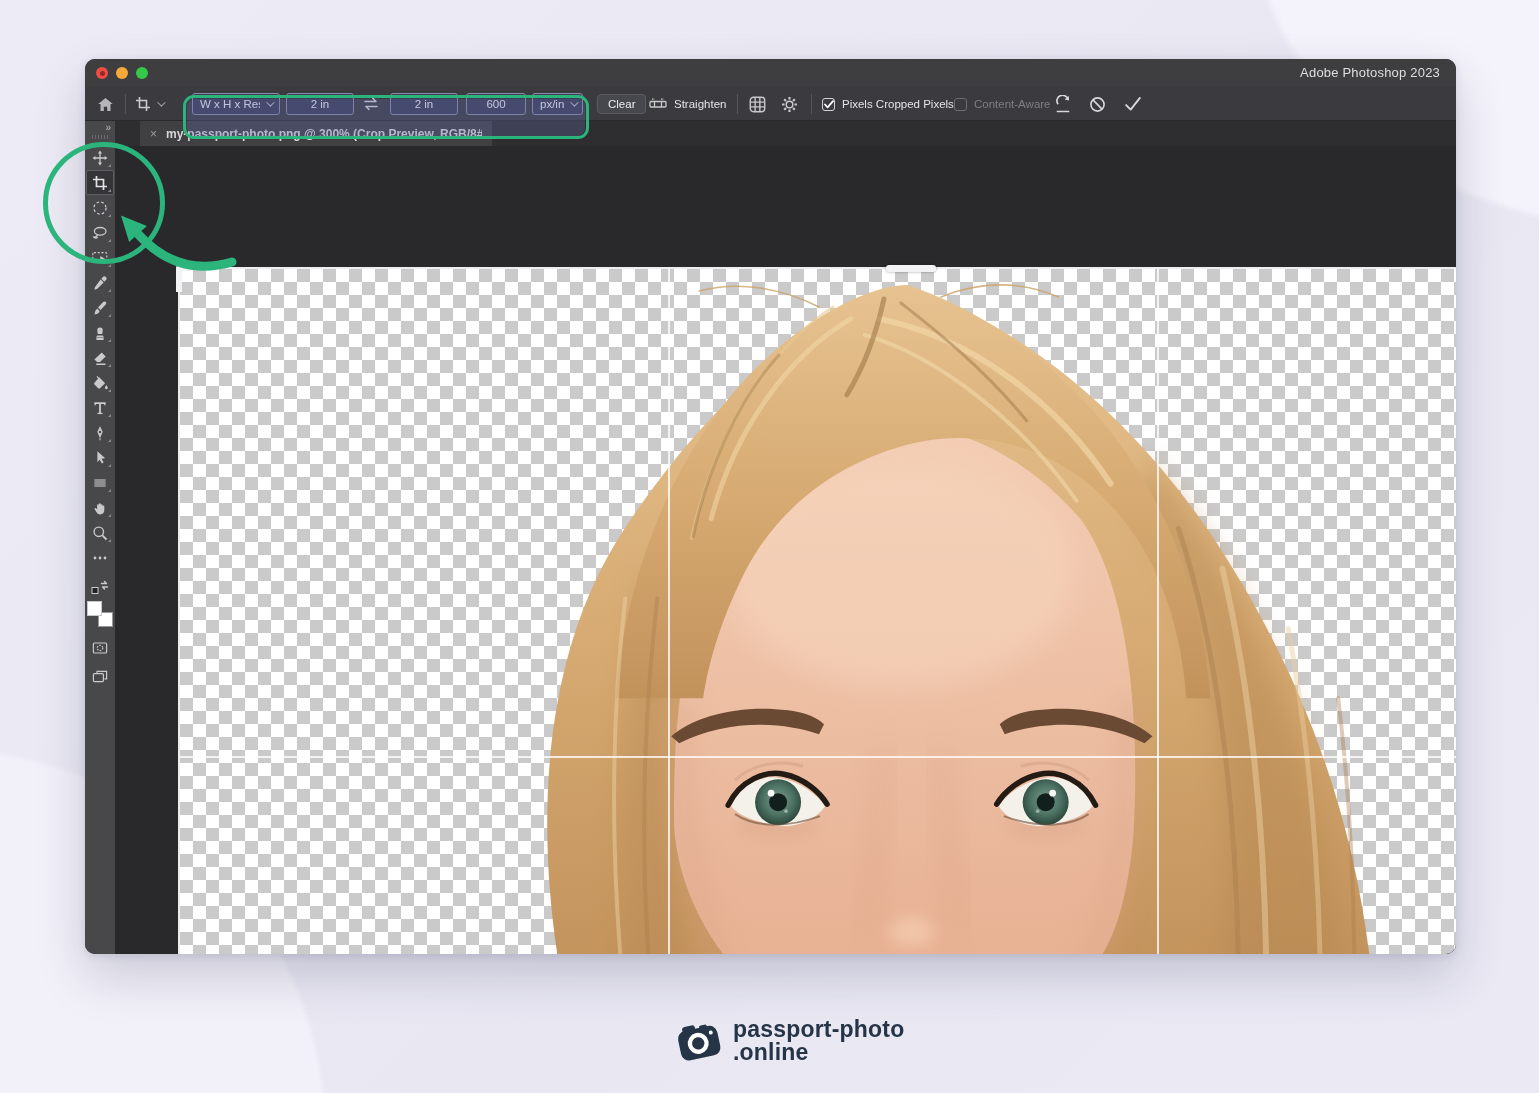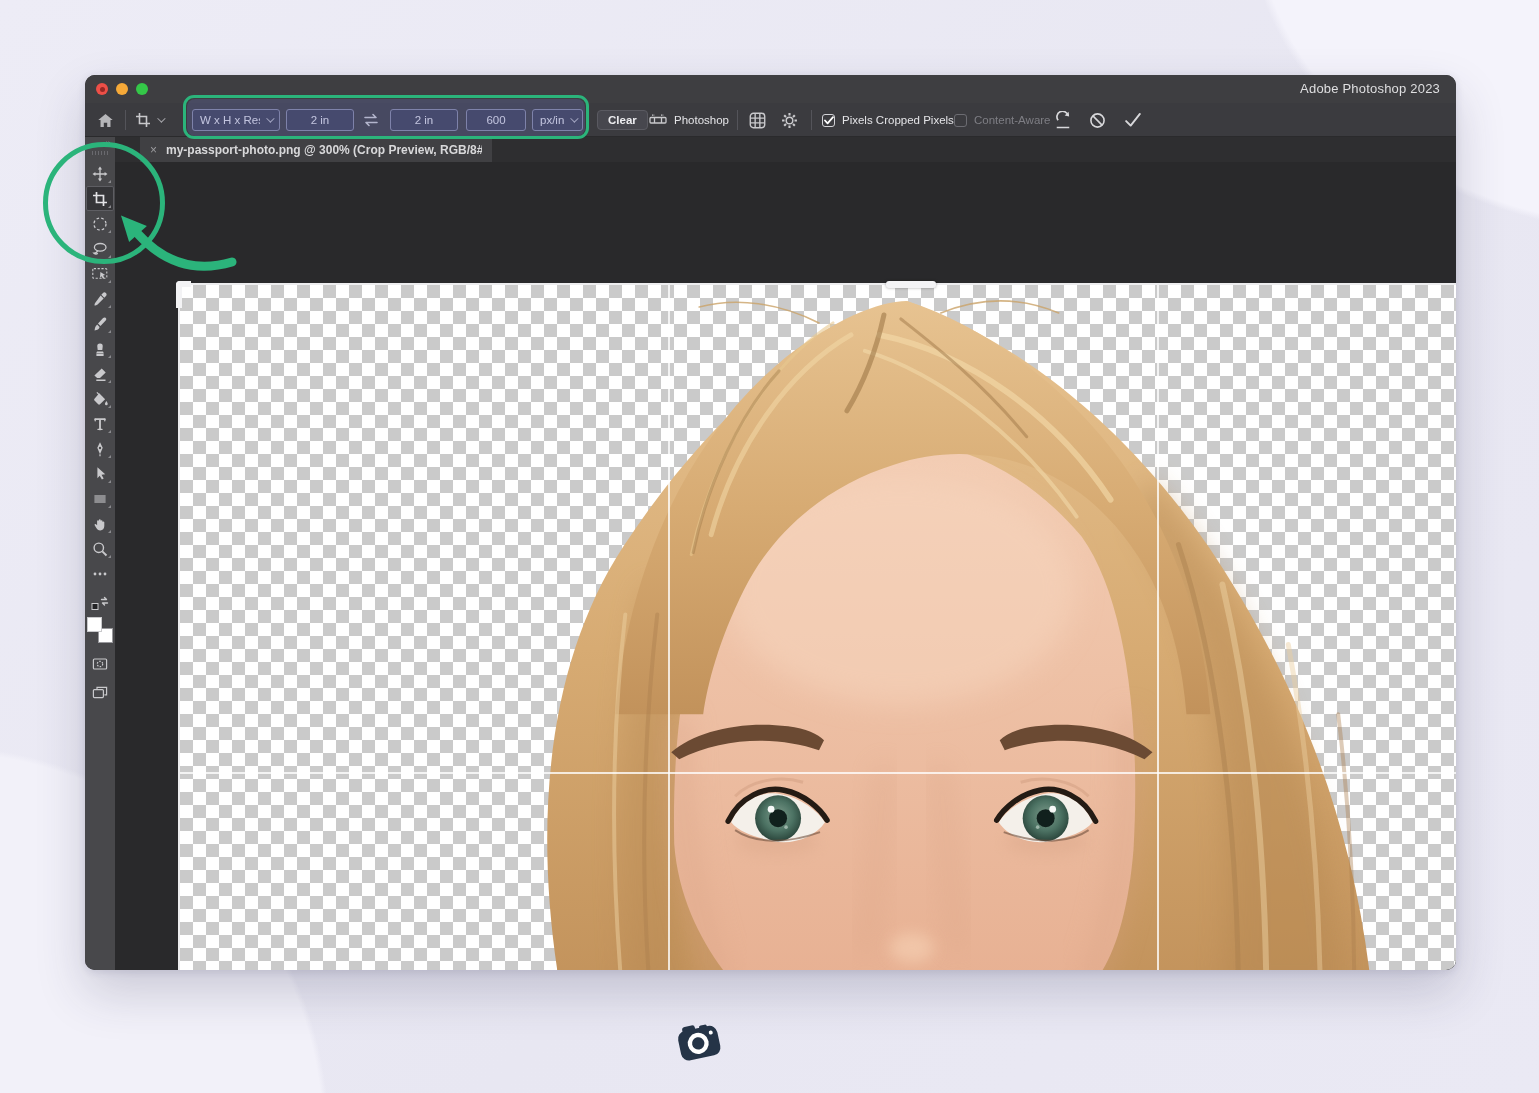--- a/index.html
+++ b/index.html
@@ -7,21 +7,21 @@
   body {
     font-family:"Liberation Sans", sans-serif;
     background:
       radial-gradient(620px 620px at -4% 104%, #f2f1f9 62%, rgba(242,241,249,0) 63%),
       radial-gradient(900px 700px at 108% -8%, #f4f3fb 45%, rgba(244,243,251,0) 46%),
       linear-gradient(135deg,#edecf6 0%,#e8e7f2 60%,#eae9f4 100%);
     position:relative; overflow:hidden;
   }
 
   
-  .window { position:absolute; left:85px; top:75px; width:1371px; height:895px;
+  .window { position:absolute; left:85px; top:59px; width:1371px; height:895px;
     background:#29292b; border-radius:10px; overflow:hidden;
     box-shadow:0 22px 50px rgba(45,45,80,.20), 0 2px 8px rgba(45,45,80,.12); }
 
   .titlebar { position:relative; height:28px; background:#3e3e41; }
   .lights { position:absolute; left:11px; top:8px; display:flex; gap:8px; }
   .light { width:12px; height:12px; border-radius:50%; position:relative; }
   .light.red::after { content:""; position:absolute; left:3.5px; top:3.5px; width:5px; height:5px;
     border-radius:50%; background:rgba(80,10,10,.55); }
   .win-title { position:absolute; right:16px; top:6px; font-size:13px; color:#dfdfe1; letter-spacing:.2px; }
 
@@ -29,21 +29,21 @@
   .optionsbar { position:relative; height:34px; background:#3b3b3f; border-bottom:1px solid #2a2a2c; }
   .ob { position:absolute; top:0; height:34px; display:flex; align-items:center; }
   .vdiv { position:absolute; top:7px; width:1px; height:20px; background:#54545a; }
   .ps-field { background:#3a3d52; border:1px solid #8a8da8; border-radius:3px; height:22px;
     color:#eaeaf2; font-size:11.5px; display:flex; align-items:center; padding:0 7px;justify-content:center; }
   .ps-dd { justify-content:space-between; }
   .chev { width:6px; height:6px; border-right:1.5px solid #bfbfca; border-bottom:1.5px solid #bfbfca;
     transform:rotate(45deg) translateY(-2px); flex:none; margin-left:6px; }
   .chev.plain { border-color:#a7a7ac; }
   .btn-clear { background:#47474e; border:1px solid #5a5a61; border-radius:4px; color:#ededf0;
-    font-size:11.5px; padding:3px 10px;font-weight:bold; }
+    font-size:11.5px; padding:3px 10px; }
   .ob-label { font-size:11.5px; color:#e4e4e7; margin-left:7px; }
   .ob-label.dim { color:#7e7e84; }
   .cbx { width:13px; height:13px; border:1.5px solid #d2d2d6; border-radius:3px; display:flex;
     align-items:center; justify-content:center; }
   .cbx.off { border-color:#6c6c72; }
   .icon { color:#c9c9cc; display:flex; align-items:center; justify-content:center; }
 
   
   .wbody { position:absolute; left:0; top:62px; right:0; bottom:0; }
   .tabbar { position:absolute; left:30px; right:0; top:0; height:25px; background:#2e2e30; }
@@ -167,21 +167,21 @@
     </div>
 
     <div class="ob" style="left:564px">
       <span class="icon">
         <svg width="18" height="16" viewBox="0 0 18 16" fill="none" stroke="#c9c9cc" stroke-width="1.3">
             <rect x="1" y="5.5" width="16" height="5.5" rx="1"></rect>
             <path d="M5.5 5.5v5.5M12.5 5.5v5.5"></path>
             <path d="M3 3.2h3M12 3.2h3" stroke-dasharray="1.5 1.2"></path>
           </svg>
       </span>
-      <span class="ob-label">Photoshop</span>
+      <span class="ob-label">Straighten</span>
     </div>
 
     <div class="vdiv" style="left:652px"></div>
 
     <div class="ob" style="left:664px">
       <span class="icon">
         <svg width="17" height="17" viewBox="0 0 16 16" fill="none" stroke="#c9c9cc" stroke-width="1.3">
             <rect x="1.2" y="1.2" width="13.6" height="13.6" rx="3"></rect>
             <path d="M5.8 1.2v13.6M10.2 1.2v13.6M1.2 5.8h13.6M1.2 10.2h13.6"></path>
           </svg>
@@ -484,13 +484,17 @@
   <svg width="48" height="46" viewBox="0 0 48 46">
     <g transform="rotate(-12 24 24)">
       <rect x="9" y="6" width="13" height="9" rx="3" fill="#253447"></rect>
       <rect x="26" y="8" width="8" height="5" rx="2" fill="#253447"></rect>
       <rect x="3" y="10" width="40" height="30" rx="8" fill="#253447"></rect>
       <circle cx="22" cy="25" r="10.5" fill="#ffffff"></circle>
       <circle cx="22" cy="25" r="6.2" fill="#253447"></circle>
       <circle cx="36.5" cy="17" r="2" fill="#ffffff"></circle>
     </g>
   </svg>
+  <div class="brandtxt" style="color:#253447">
+    <span>passport-photo</span>
+    <span>.online</span>
+  </div>
 </div>
 
 </body></html>

